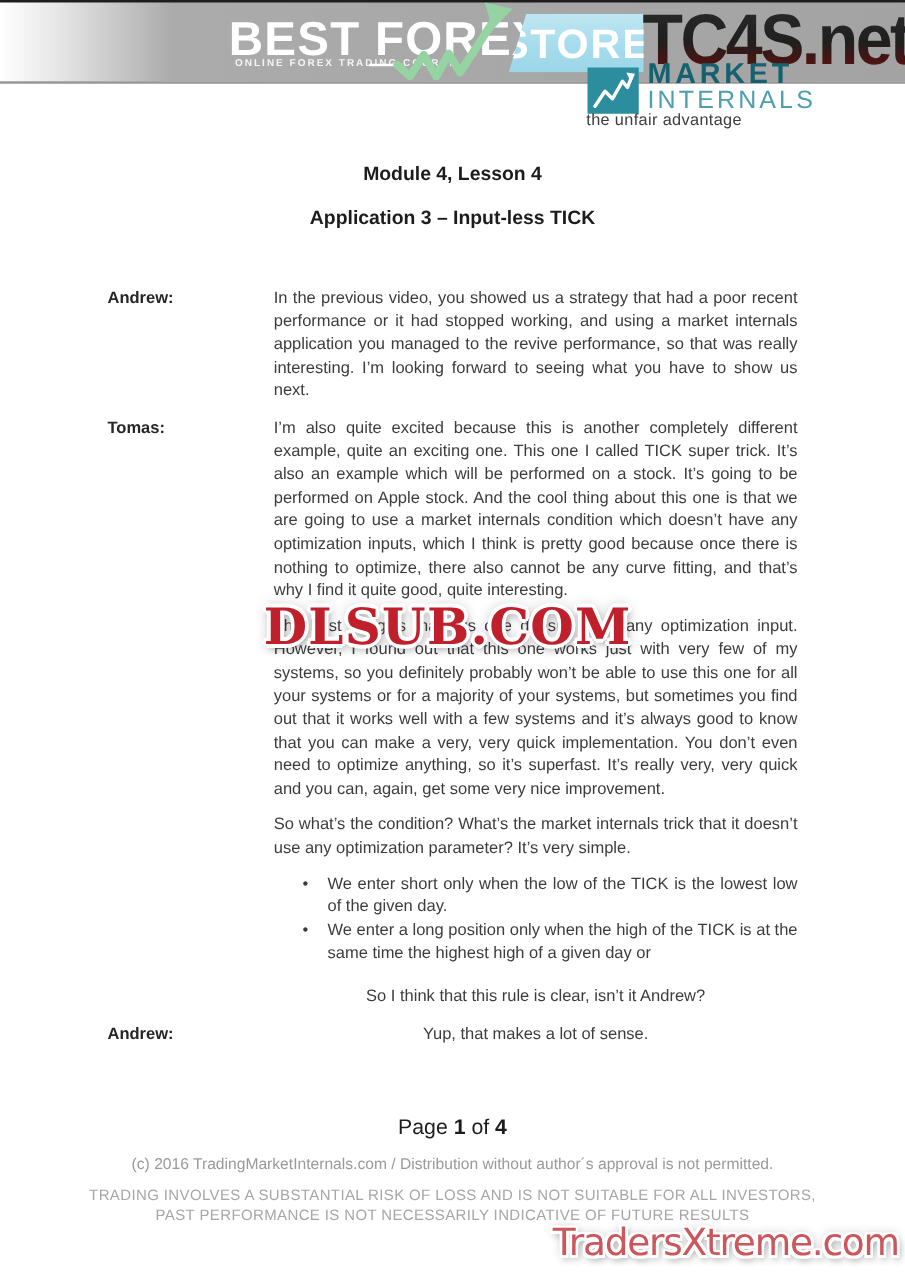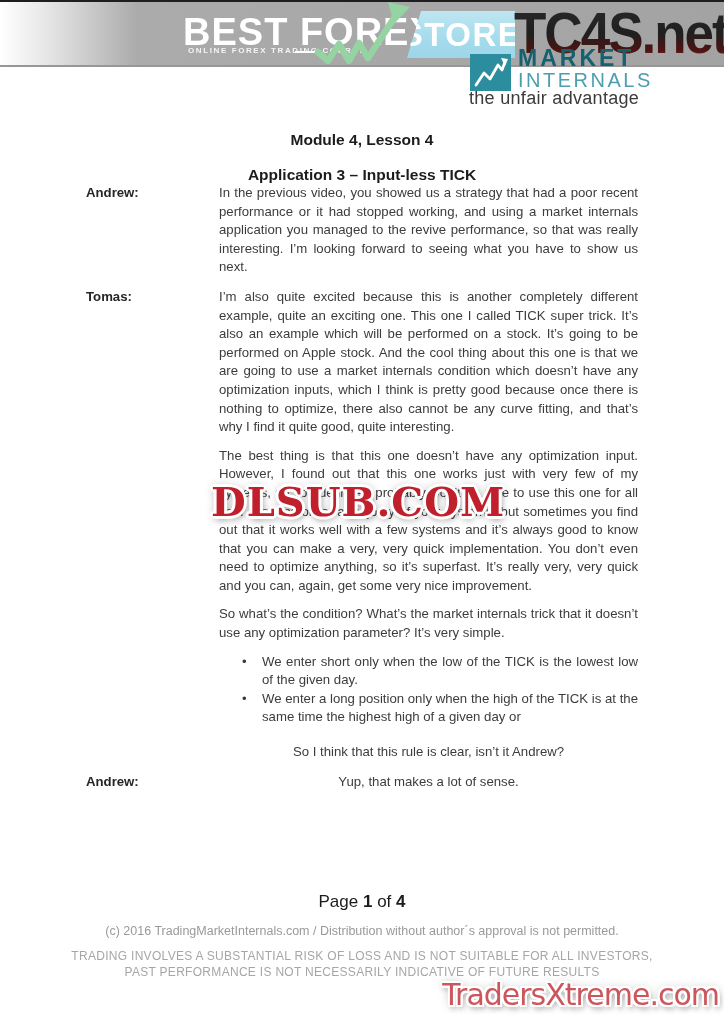--- a/index.html
+++ b/index.html
@@ -49,30 +49,30 @@
   .mi-market {
     position:absolute; left:518px; top:47px; z-index:8;
     font-size:23px; font-weight:700; color:#15616f; letter-spacing:3px; line-height:1;
   }
   .mi-internals {
     position:absolute; left:518px; top:70px; z-index:8;
     font-size:20px; font-weight:400; color:#4d9fb0; letter-spacing:2.5px; line-height:1;
   }
   .mi-tagline {
     position:absolute; left:469px; top:89px; z-index:8;
-    font-size:18px; font-weight:500; color:#3b3b3b; letter-spacing:0.3px; line-height:1;
+    font-size:13px; font-weight:500; color:#3b3b3b; letter-spacing:0.3px; line-height:1;
   }
 
   
   .doc { position:absolute; left:86px; top:130px; width:552px; color:#3c3c3c; }
   .doc h1, .doc h2 {
     margin:0; text-align:center; font-size:15.5px; font-weight:700; color:#1c1c1c; line-height:19px;
   }
   .doc h1 { margin-bottom:16px; }
-  .doc h2 { }
+  .doc h2 { margin-bottom:45px; }
   .row { display:grid; grid-template-columns:133px 1fr; margin-bottom:11px; }
   .speaker { font-weight:700; color:#262626; font-size:13.2px; line-height:18.6px; }
   .speech { font-size:13.2px; line-height:18.6px; }
   .speech p { margin:0 0 10px 0; text-align:justify; }
   .speech p:last-child { margin-bottom:0; }
   .speech p.single { text-align:center; }
   .speech ul { list-style:none; margin:8px 0 16px 0; padding:0 0 0 23px; }
   .speech li { position:relative; padding-left:20px; text-align:justify; }
   .speech li::before { content:"\2022"; position:absolute; left:0; top:0; }
 

